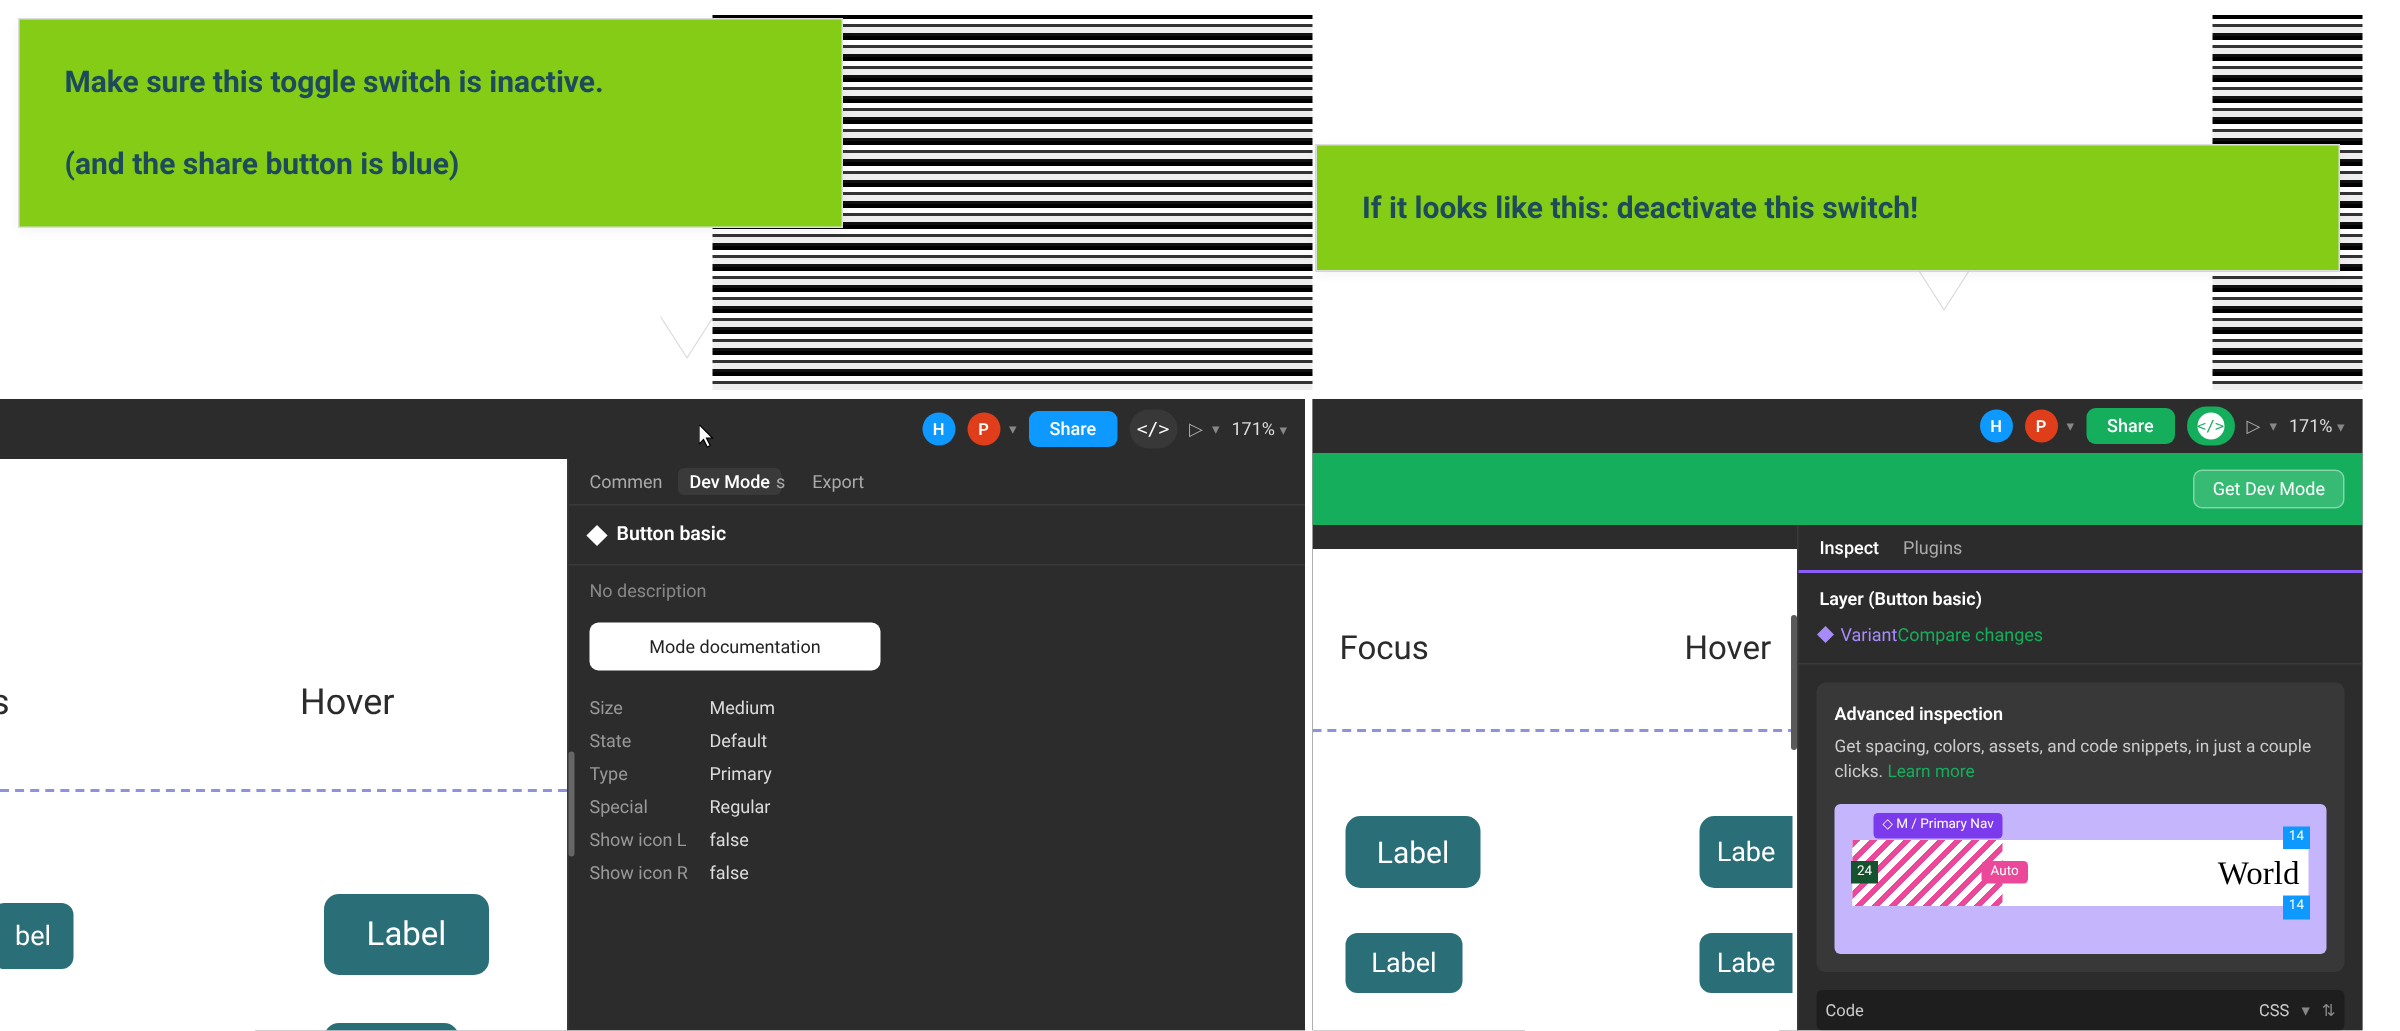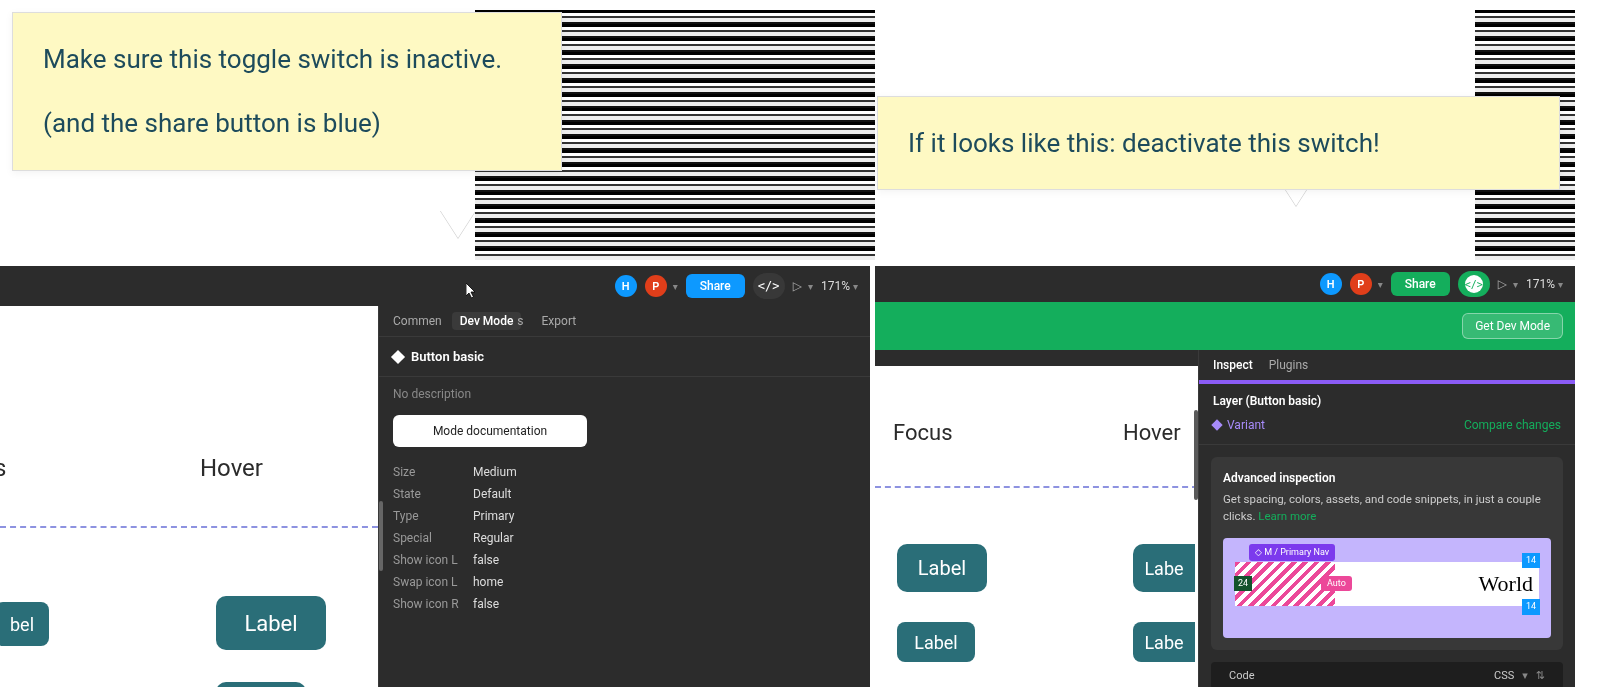--- a/index.html
+++ b/index.html
@@ -1,19 +1,19 @@
 <!DOCTYPE html>
 <html><head>
 <meta charset="utf-8">
 <style>
   * { margin:0; padding:0; box-sizing:border-box; }
   body { font-family:-apple-system,BlinkMacSystemFont,"Segoe UI",Roboto,Arial,sans-serif; background:#fff; width:1600px; height:687px; position:relative; overflow:hidden; }
 
   
-  .callout { position:absolute; background:#fef9c3; border:1px solid #ddd; padding:26px 30px; font-size:26px; color:#1d4b5c; line-height:1.55; box-shadow:0 2px 8px rgba(0,0,0,0.05); z-index:20; }
+  .callout { position:absolute; background:#84cc16; border:1px solid #ddd; padding:26px 30px; font-size:20px; color:#1d4b5c; line-height:1.55; box-shadow:0 2px 8px rgba(0,0,0,0.05); z-index:20;font-weight:bold; }
   .callout p + p { margin-top:24px; }
   .callout-tail { position:absolute; width:0; height:0; border-left:18px solid transparent; border-right:18px solid transparent; border-top:28px solid #fff; filter:drop-shadow(0 1px 0 #ccc); }
 
   
   .streaks { position:absolute; top:10px; height:250px; background:repeating-linear-gradient(#000 0 3px,#fff 3px 6px,#333 6px 8px,#eee 8px 12px,#111 12px 14px); z-index:1; }
   .streaks.left { left:475px; width:400px; }
   .streaks.right { left:1475px; width:100px; }
 
   
   .figma { position:absolute; top:266px; background:#2c2c2c; color:#ddd; font-size:13px; overflow:hidden; }
@@ -60,41 +60,41 @@
   .prop-row .v { color:#ddd; }
   .scroll-thumb { position:absolute; left:0; width:4px; background:#666; border-radius:2px; }
 
   
   .right-toolbar-wrap { display:flex; align-items:center; justify-content:flex-end; height:36px; padding:0 12px; gap:8px; background:#2c2c2c; }
   .green-bar { background:#14ae5c; height:48px; display:flex; align-items:center; justify-content:flex-end; padding:0 12px; }
   .get-dev { background:rgba(255,255,255,0.15); border:1px solid rgba(255,255,255,0.4); color:#fff; padding:5px 12px; border-radius:6px; font-size:12px; }
   .right-body { position:absolute; top:84px; left:0; right:0; bottom:0; }
   .right-canvas { position:absolute; left:0; top:16px; width:323px; bottom:0; background:#fff; }
   .right-panel { position:absolute; left:323px; top:0; right:0; bottom:0; background:#2c2c2c; border-left:1px solid #3a3a3a; }
-  .insp-tabs { display:flex; gap:16px; padding:8px 14px; font-size:12px; border-bottom:4px solid #8b5cf6; }
+  .insp-tabs { display:flex; gap:16px; padding:8px 14px; font-size:12px; border-bottom:2px solid #8b5cf6; }
   .insp-tabs span { color:#aaa; }
   .insp-tabs span.active { color:#fff; font-weight:500; }
   .layer-title { padding:10px 14px 4px; font-size:12px; color:#fff; font-weight:600; }
-  .variant-row { display:flex; justify-content:space-between; padding:6px 14px 12px; font-size:12px; border-bottom:1px solid #3a3a3a; }
+  .variant-row { display:flex; justify-content:flex-start; padding:6px 14px 12px; font-size:12px; border-bottom:1px solid #3a3a3a; }
   .variant-row .v-left { display:flex; gap:6px; align-items:center; color:#a78bfa; }
   .variant-row .v-left .dia { width:8px; height:8px; background:#a78bfa; transform:rotate(45deg); }
   .variant-row .v-right { color:#14ae5c; }
   .adv-box { margin:12px; background:#383838; border-radius:6px; padding:12px; font-size:11.5px; line-height:1.5; color:#ccc; position:relative; }
   .adv-box .title { color:#fff; font-weight:600; margin-bottom:4px; font-size:12px; }
   .adv-box .learn { color:#14ae5c; }
   .preview { margin-top:12px; background:#c4b5fd; border-radius:4px; height:100px; position:relative; overflow:hidden; }
   .preview .chip { position:absolute; top:6px; left:26px; background:#7c3aed; color:#fff; font-size:9px; padding:2px 6px; border-radius:3px; }
   .preview .frame { position:absolute; top:24px; left:12px; right:12px; height:44px; background:#fff; display:flex; align-items:center; }
   .preview .num-l { position:absolute; left:-1px; background:#14532d; color:#fff; font-size:9px; padding:1px 4px; }
   .preview .stripes { width:100px; height:100%; background:repeating-linear-gradient(135deg,#ec4899 0 4px,#fff 4px 8px); }
   .preview .auto { position:absolute; left:86px; background:#ec4899; color:#fff; font-size:9px; padding:1px 6px; border-radius:3px; }
   .preview .world { margin-left:auto; font-family:Georgia,serif; font-size:22px; color:#000; padding-right:6px; }
   .preview .num14 { position:absolute; right:-1px; top:-9px; background:#0d99ff; color:#fff; font-size:9px; padding:1px 4px; }
   .preview .num14b { position:absolute; right:-1px; bottom:-9px; background:#0d99ff; color:#fff; font-size:9px; padding:1px 4px; }
-  .code-bar { margin:0 12px; background:#1e1e1e; border-radius:4px; display:flex; align-items:center; justify-content:space-between; padding:7px 18px; font-size:11px; color:#ccc; }
+  .code-bar { margin:0 12px; background:#1e1e1e; border-radius:4px; display:flex; align-items:center; justify-content:space-between; padding:7px 6px; font-size:11px; color:#ccc; }
   .code-bar .r { display:flex; gap:8px; align-items:center; }
   .right-scroll-thumb { position:absolute; left:0; top:60px; width:4px; height:90px; background:#5a5a5a; border-radius:2px; }
 </style>
 </head>
 <body>
 
 <div class="callout" style="left:12px; top:12px; width:550px;">
   <p>Make sure this toggle switch is inactive.</p>
   <p>(and the share button is blue)</p>
 </div>
@@ -163,24 +163,20 @@
           <span class="k">Type</span>
           <span class="v">Primary</span>
         </div>
       <div class="prop-row">
           <span class="k">Special</span>
           <span class="v">Regular</span>
         </div>
       <div class="prop-row">
           <span class="k">Show icon L</span>
           <span class="v">false</span>
-        </div>
-      <div class="prop-row">
-          <span class="k">Swap icon L</span>
-          <span class="v">home</span>
         </div>
       <div class="prop-row">
           <span class="k">Show icon R</span>
           <span class="v">false</span>
         </div>
     </div>
   </div>
 </div>
 
 <div class="figma right">

